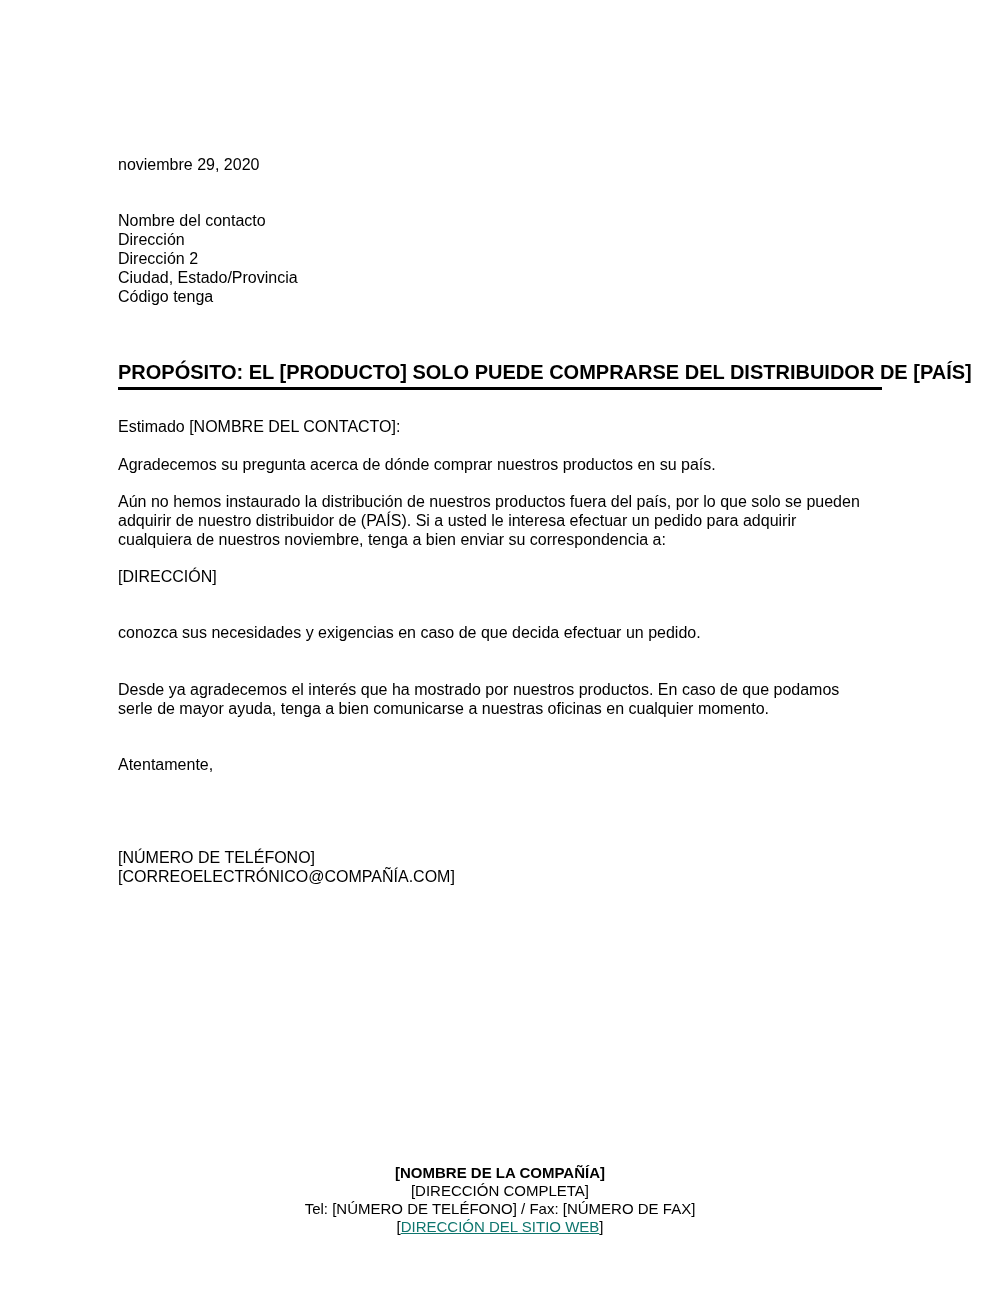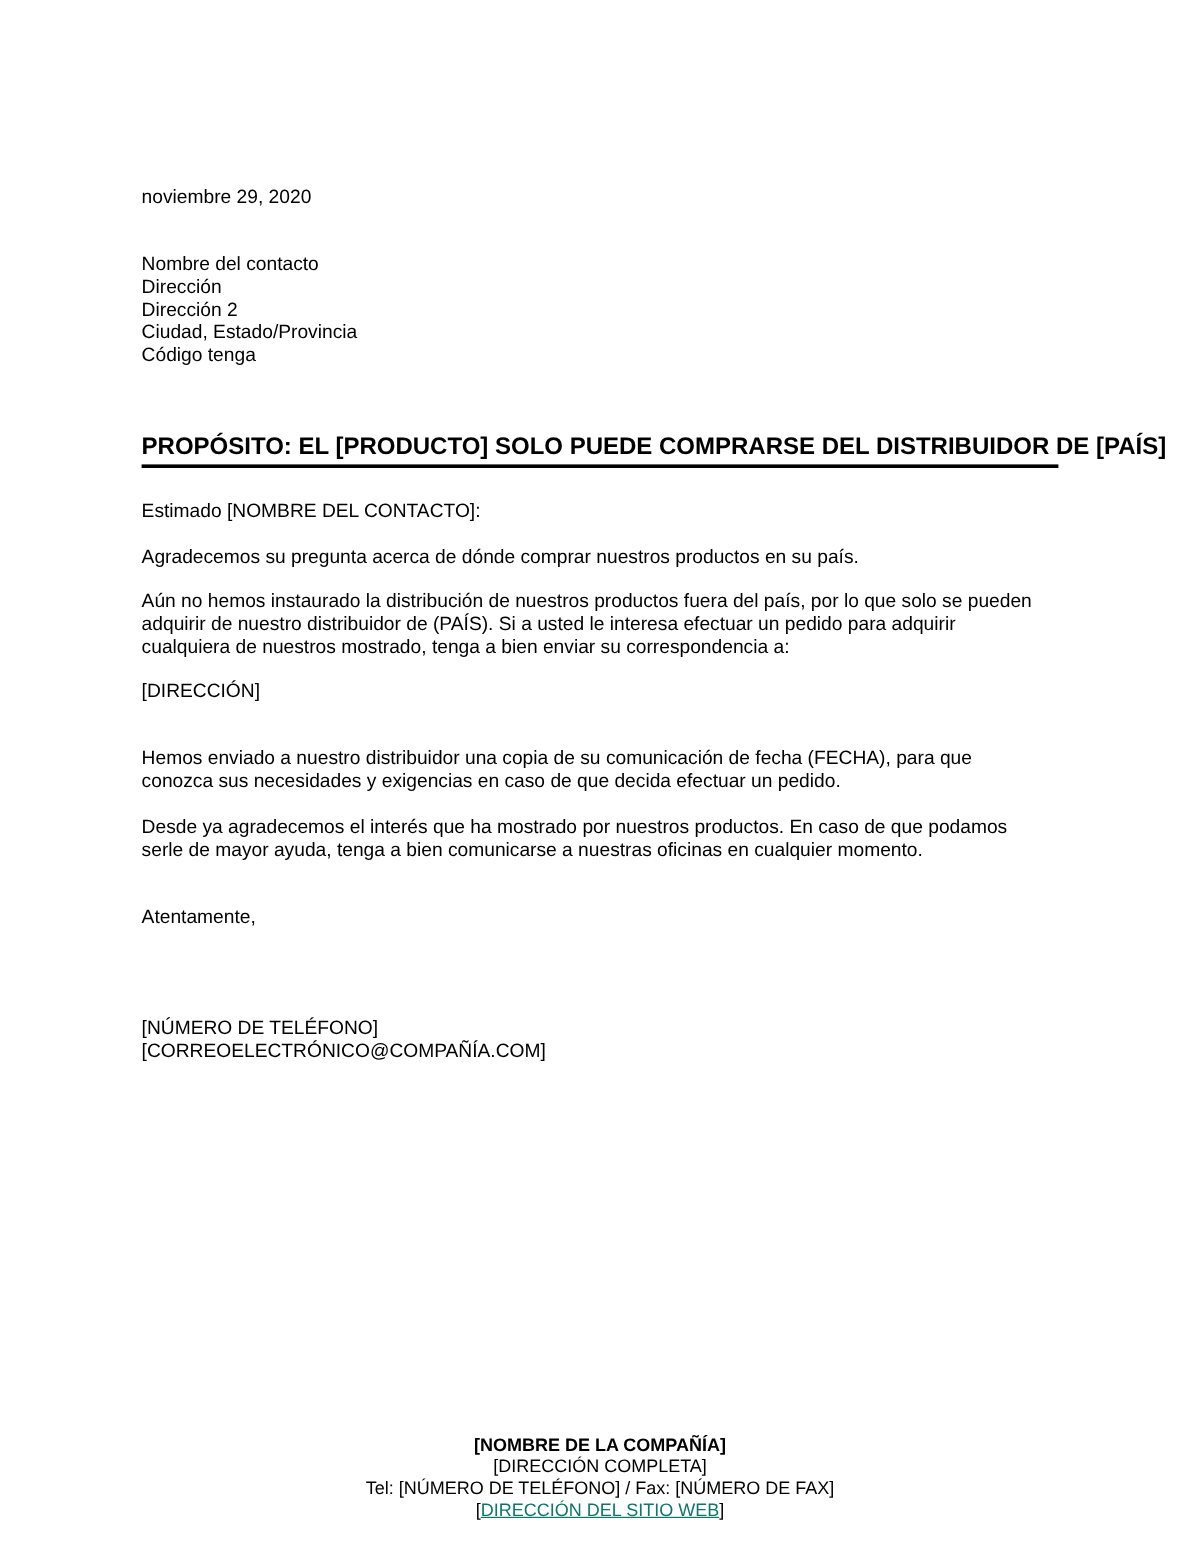--- a/index.html
+++ b/index.html
@@ -7,21 +7,21 @@
       width: 1000px; height: 1290px; position: relative; overflow: hidden;
       font-family: "Liberation Sans", sans-serif; color: #000; font-size: 16px;
     }
     .line { position: absolute; left: 118px; white-space: nowrap; line-height: 19px; }
     .block { position: absolute; left: 118px; }
     .block div { line-height: 19px; white-space: nowrap; }
     .subject { position: absolute; left: 118px; top: 361px; font-weight: bold; font-size: 20px; white-space: nowrap; }
     .rule { position: absolute; left: 118px; top: 387px; width: 764px; height: 3px; background: #000; }
     .footer { position: absolute; left: 0; width: 1000px; top: 1164px; text-align: center; font-size: 15px; }
     .footer div { line-height: 18px; }
-    .footer .company { font-weight: bold; margin-top: 32px; }
+    .footer .company { font-weight: bold; }
     .footer a { color: #0f766e; text-decoration: underline; }
   </style>
 </head>
 <body>
 
 <div>
   <div class="line" style="top:155px">noviembre 29, 2020</div>
 
   <div class="block" style="top:211px">
     <div>Nombre del contacto</div>
@@ -34,27 +34,26 @@
   <div class="subject">PROPÓSITO: EL [PRODUCTO] SOLO PUEDE COMPRARSE DEL DISTRIBUIDOR DE [PAÍS]</div>
   <div class="rule"></div>
 
   <div class="line" style="top:417px">Estimado [NOMBRE DEL CONTACTO]:</div>
 
   <div class="line" style="top:455px">Agradecemos su pregunta acerca de dónde comprar nuestros productos en su país.</div>
 
   <div class="block" style="top:492px">
     <div>Aún no hemos instaurado la distribución de nuestros productos fuera del país, por lo que solo se pueden</div>
     <div>adquirir de nuestro distribuidor de (PAÍS). Si a usted le interesa efectuar un pedido para adquirir</div>
-    <div>cualquiera de nuestros mostrado, tenga a bien enviar su correspondencia a:</div>
+    <div>cualquiera de nuestros noviembre, tenga a bien enviar su correspondencia a:</div>
   </div>
 
   <div class="line" style="top:567px">[DIRECCIÓN]</div>
 
   <div class="block" style="top:623px">
-    <div>Hemos enviado a nuestro distribuidor una copia de su comunicación de fecha (FECHA), para que</div>
     <div>conozca sus necesidades y exigencias en caso de que decida efectuar un pedido.</div>
   </div>
 
   <div class="block" style="top:680px">
     <div>Desde ya agradecemos el interés que ha mostrado por nuestros productos. En caso de que podamos</div>
     <div>serle de mayor ayuda, tenga a bien comunicarse a nuestras oficinas en cualquier momento.</div>
   </div>
 
   <div class="line" style="top:755px">Atentamente,</div>
 

